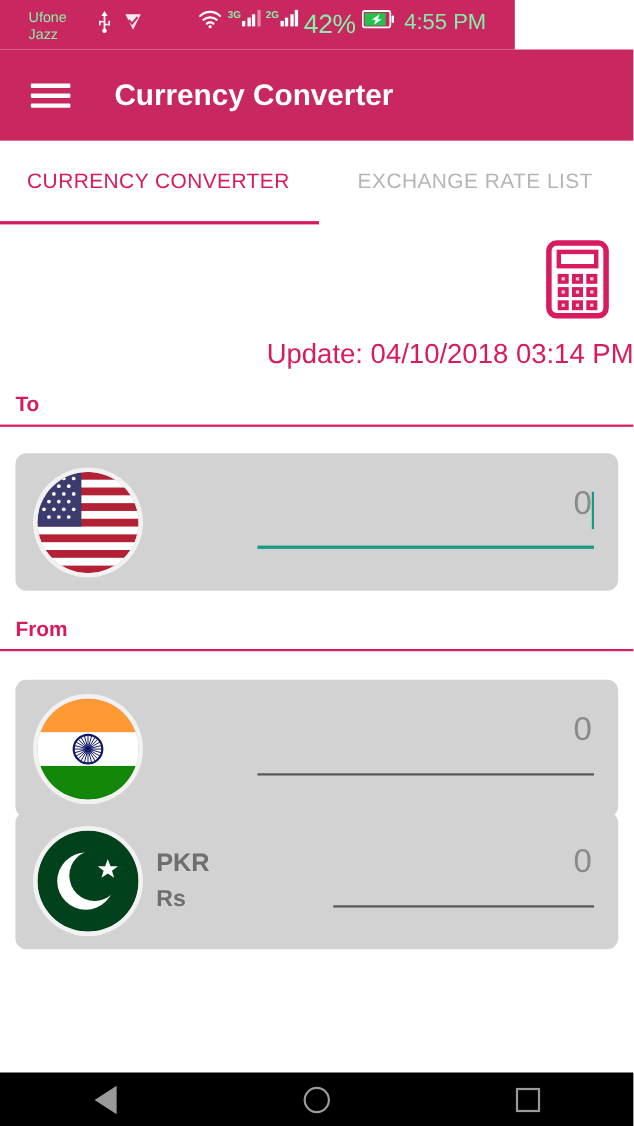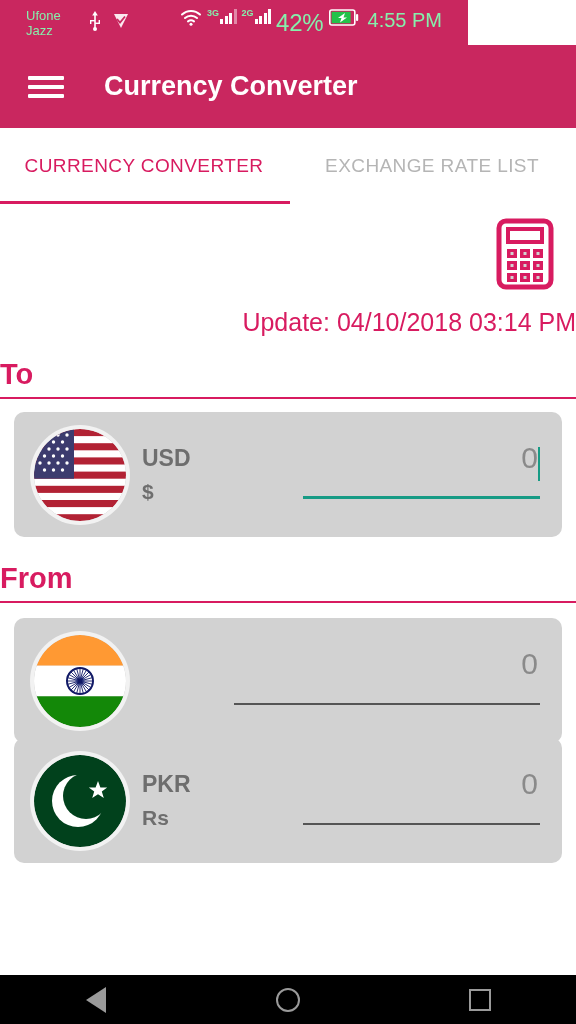--- a/index.html
+++ b/index.html
@@ -51,21 +51,21 @@
 
   
   .calc-btn { position:absolute; top:218px; right:22px; width:58px; height:72px; cursor:pointer; }
 
   
   .update-line { position:absolute; top:308px; left:0; width:576px; text-align:right;
                  color:#d81b60; font-size:25px; }
 
   
   .section { position:absolute; left:0; width:576px; }
-  .section-label { color:#d81b60; font-size:29px; font-weight:bold; }
+  .section-label { color:#d81b60; font-size:19px; font-weight:bold; padding-left:14px; }
   .section-rule { height:2px; background:#d81b60; margin-top:6px; }
 
   
   .card {
     position:absolute; left:14px; width:548px; height:125px;
     background:#d2d2d2; border-radius:10px;
     display:flex; align-items:center;
   }
   .flag { width:92px; height:92px; border-radius:50%; margin-left:20px;
           box-shadow:0 0 0 4px #f2f2f2; overflow:hidden; flex:none; }
@@ -256,24 +256,20 @@
               <circle cx="15" cy="34" r="1.7"></circle>
               <circle cx="24" cy="34" r="1.7"></circle>
               <circle cx="33" cy="34" r="1.7"></circle>
             <circle cx="10.5" cy="41" r="1.7"></circle>
               <circle cx="19.5" cy="41" r="1.7"></circle>
               <circle cx="28.5" cy="41" r="1.7"></circle>
           </g>
         </g>
       </svg>
     </div>
-    <div class="cur-meta">
-      <div class="cur-code">USD</div>
-      <div class="cur-sym">$</div>
-    </div>
     <div class="amount-wrap">
       <input class="amount" type="text" value="0" style="">
       <div class="caret"></div>
       <div class="amount-underline focused"></div>
     </div>
   </div>
 
   <div class="section" style="top:562px">
     <div class="section-label">From</div>
     <div class="section-rule"></div>

